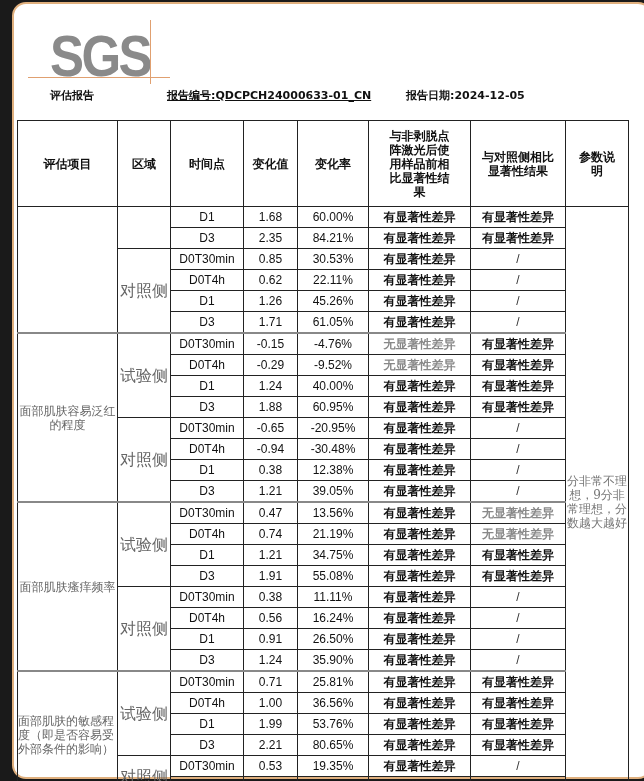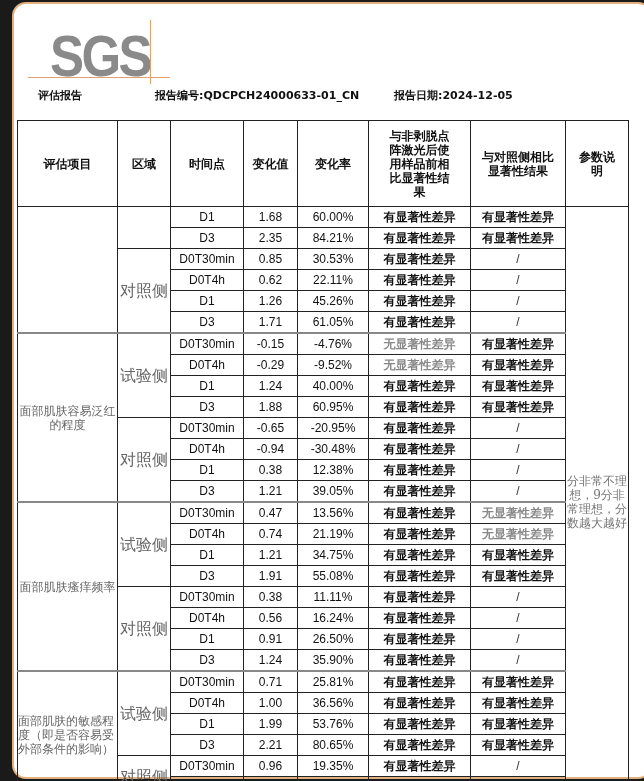--- a/index.html
+++ b/index.html
@@ -9,23 +9,23 @@
     background:#ffffff; border:2px solid #e0b07e; border-radius:14px;margin-left:10px;
   }
   .logo { position:absolute; left:14px; top:16px; width:142px; height:64px; }
   .logo-text {
     position:absolute; left:22px; top:4px; font-family:"Liberation Sans",sans-serif;
     font-weight:bold; font-size:58px; color:#8a8a8a; letter-spacing:-3px;
     transform:scaleX(0.88); transform-origin:left top; line-height:64px;
   }
   .logo-hline { position:absolute; left:0; top:57px; width:142px; height:1px; background:#e0a070; }
   .logo-vline { position:absolute; left:122px; top:0px; width:1px; height:64px; background:#e0a070; }
-  .meta { position:absolute; top:88px; font-size:11px; font-weight:bold; color:#111; font-family:"DejaVu Sans",sans-serif; }
+  .meta { position:absolute; top:88px; font-size:11px; font-weight:bold; color:#111; font-family:"DejaVu Sans",sans-serif;margin-left:12px; }
   .meta.m1 { left:38px; }
-  .meta.m2 { left:155px; }
+  .meta.m2 { left:155px;text-decoration:underline; }
   .meta.m3 { left:394px; }
   table.report {
     position:absolute; left:17px; top:120px; border-collapse:collapse;
     table-layout:fixed; width:611px; font-size:12px; color:#111;
   }
   table.report td, table.report th {
     border:1px solid #222; text-align:center; vertical-align:middle; padding:0;
     height:20px; line-height:14px;
   }
   table.report th { font-family:"DejaVu Sans",sans-serif; font-weight:bold; font-size:12px; height:65px; }
@@ -273,21 +273,21 @@
     <tr>
       <td>D3</td>
       <td class="num">2.21</td>
       <td class="num">80.65%</td>
       <td class="sig col6">有显著性差异</td>
       <td class="sig">有显著性差异</td>
     </tr>
     <tr>
       <td class="region" rowspan="2">对照侧</td>
       <td>D0T30min</td>
-      <td class="num">0.96</td>
+      <td class="num">0.53</td>
       <td class="num">19.35%</td>
       <td class="sig col6">有显著性差异</td>
       <td class="slash">/</td>
     </tr>
     <tr>
       <td>D0T4h</td>
       <td class="num">0.74</td>
       <td class="num">26.88%</td>
       <td class="sig col6">有显著性差异</td>
       <td class="slash">/</td>

